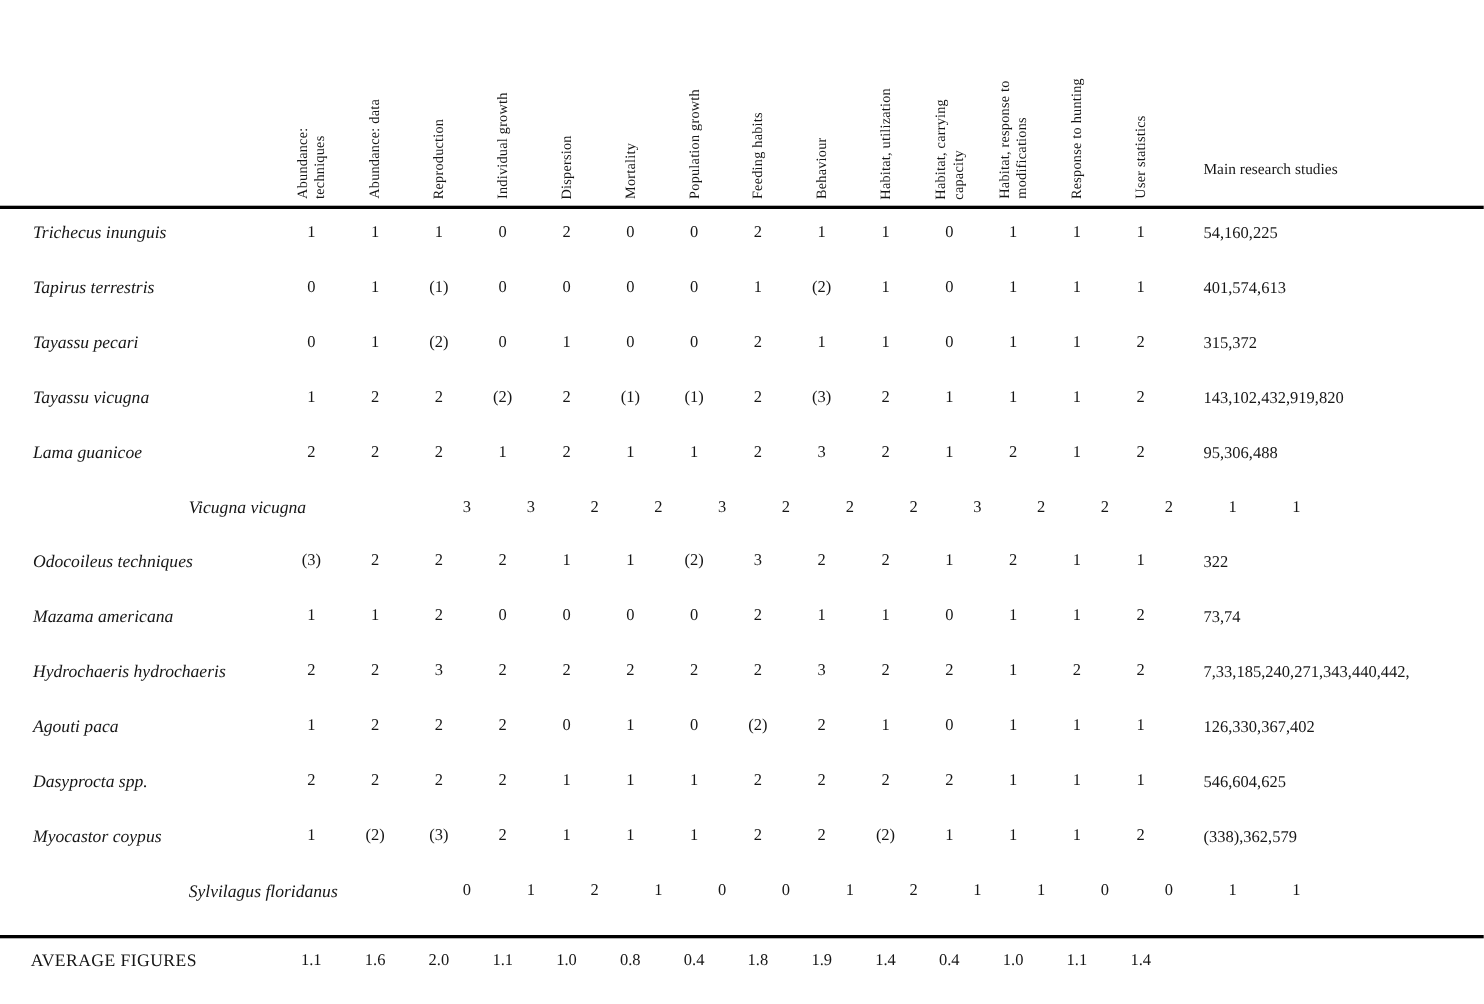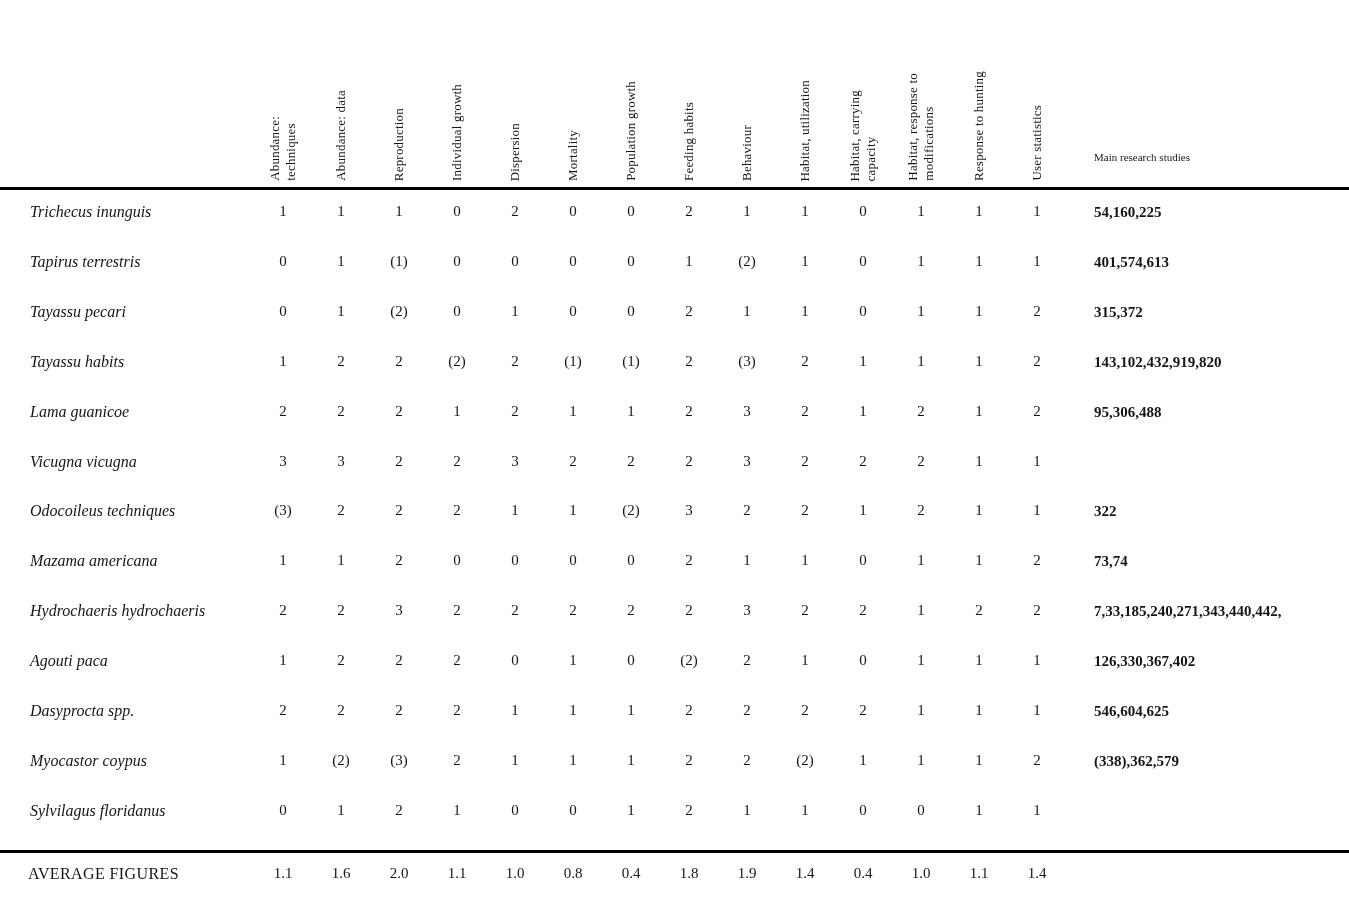--- a/index.html
+++ b/index.html
@@ -24,47 +24,46 @@
     writing-mode:vertical-rl;
     transform:rotate(180deg);
     font-size:13px;
     letter-spacing:.2px;
   }
   .rot div{line-height:16px;white-space:nowrap;}
   .studies-head{
     flex:1;display:flex;align-items:flex-end;
     box-sizing:border-box;
     padding:0 0 24px 28px;
-    font-size:11px;
+    font-size:14px;
   }
   
   .rule{height:3px;background:#000;}
   .rule.thin{height:3px;}
   
   .tbody{padding-top:12px;}
-  .row{display:flex;margin-bottom:30px;}
+  .row{display:flex;margin-bottom:30px;justify-content:center;}
   .species{
     width:254px;flex:none;box-sizing:border-box;
     padding-left:30px;
     font-style:italic;
     font-size:16px;line-height:19px;
     white-space:nowrap;
   }
   .vals{display:flex;width:812px;flex:none;}
   .val{
     width:58px;flex:none;
     text-align:center;
     font-size:15px;line-height:19px;
   }
   .studies{
     flex:1;box-sizing:border-box;
     padding-left:28px;
     font-size:15px;line-height:20px;
     white-space:nowrap;
-    font-weight:bold;
   }
   
   .footer{display:flex;padding-top:11px;}
   .flabel{
     width:254px;flex:none;box-sizing:border-box;
     padding-left:28px;
     font-size:16px;line-height:19px;
     letter-spacing:.4px;
     white-space:nowrap;
   }
@@ -233,21 +232,21 @@
           <div class="val">1</div>
           <div class="val">1</div>
           <div class="val">2</div>
         </div>
     <div class="studies">
           <div>315,372</div>
         </div>
   </div>
 
   <div class="row">
-    <div class="species">Tayassu habits</div>
+    <div class="species">Tayassu vicugna</div>
     <div class="vals">
           <div class="val">1</div>
           <div class="val">2</div>
           <div class="val">2</div>
           <div class="val">(2)</div>
           <div class="val">2</div>
           <div class="val">(1)</div>
           <div class="val">(1)</div>
           <div class="val">2</div>
           <div class="val">(3)</div>

